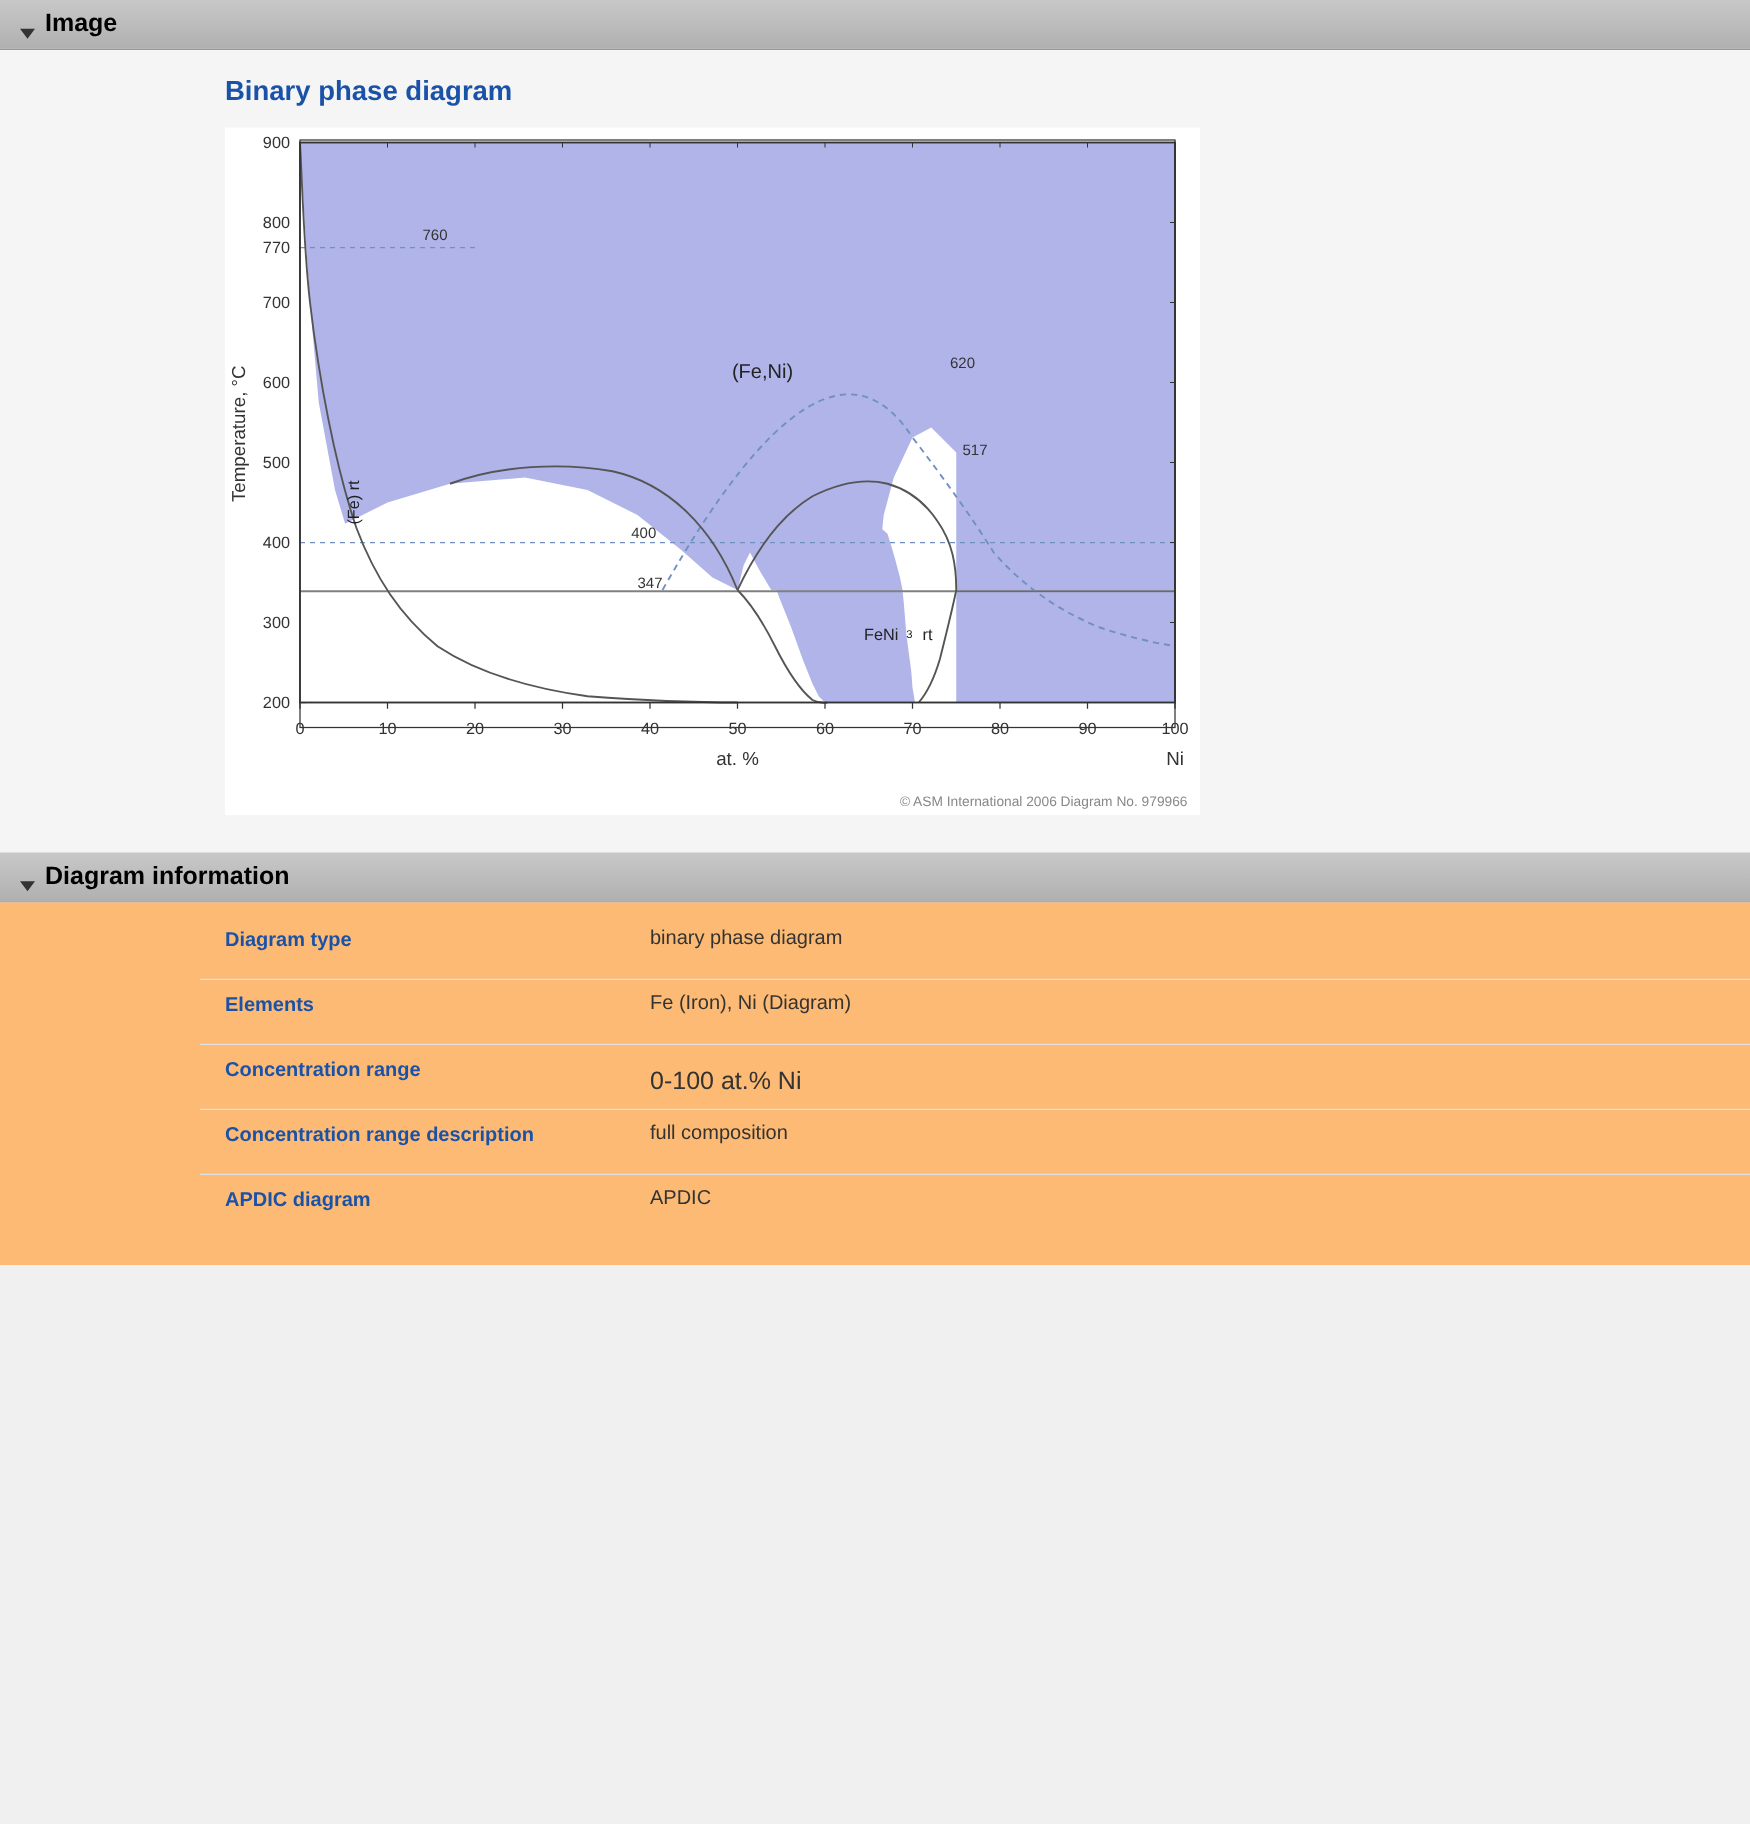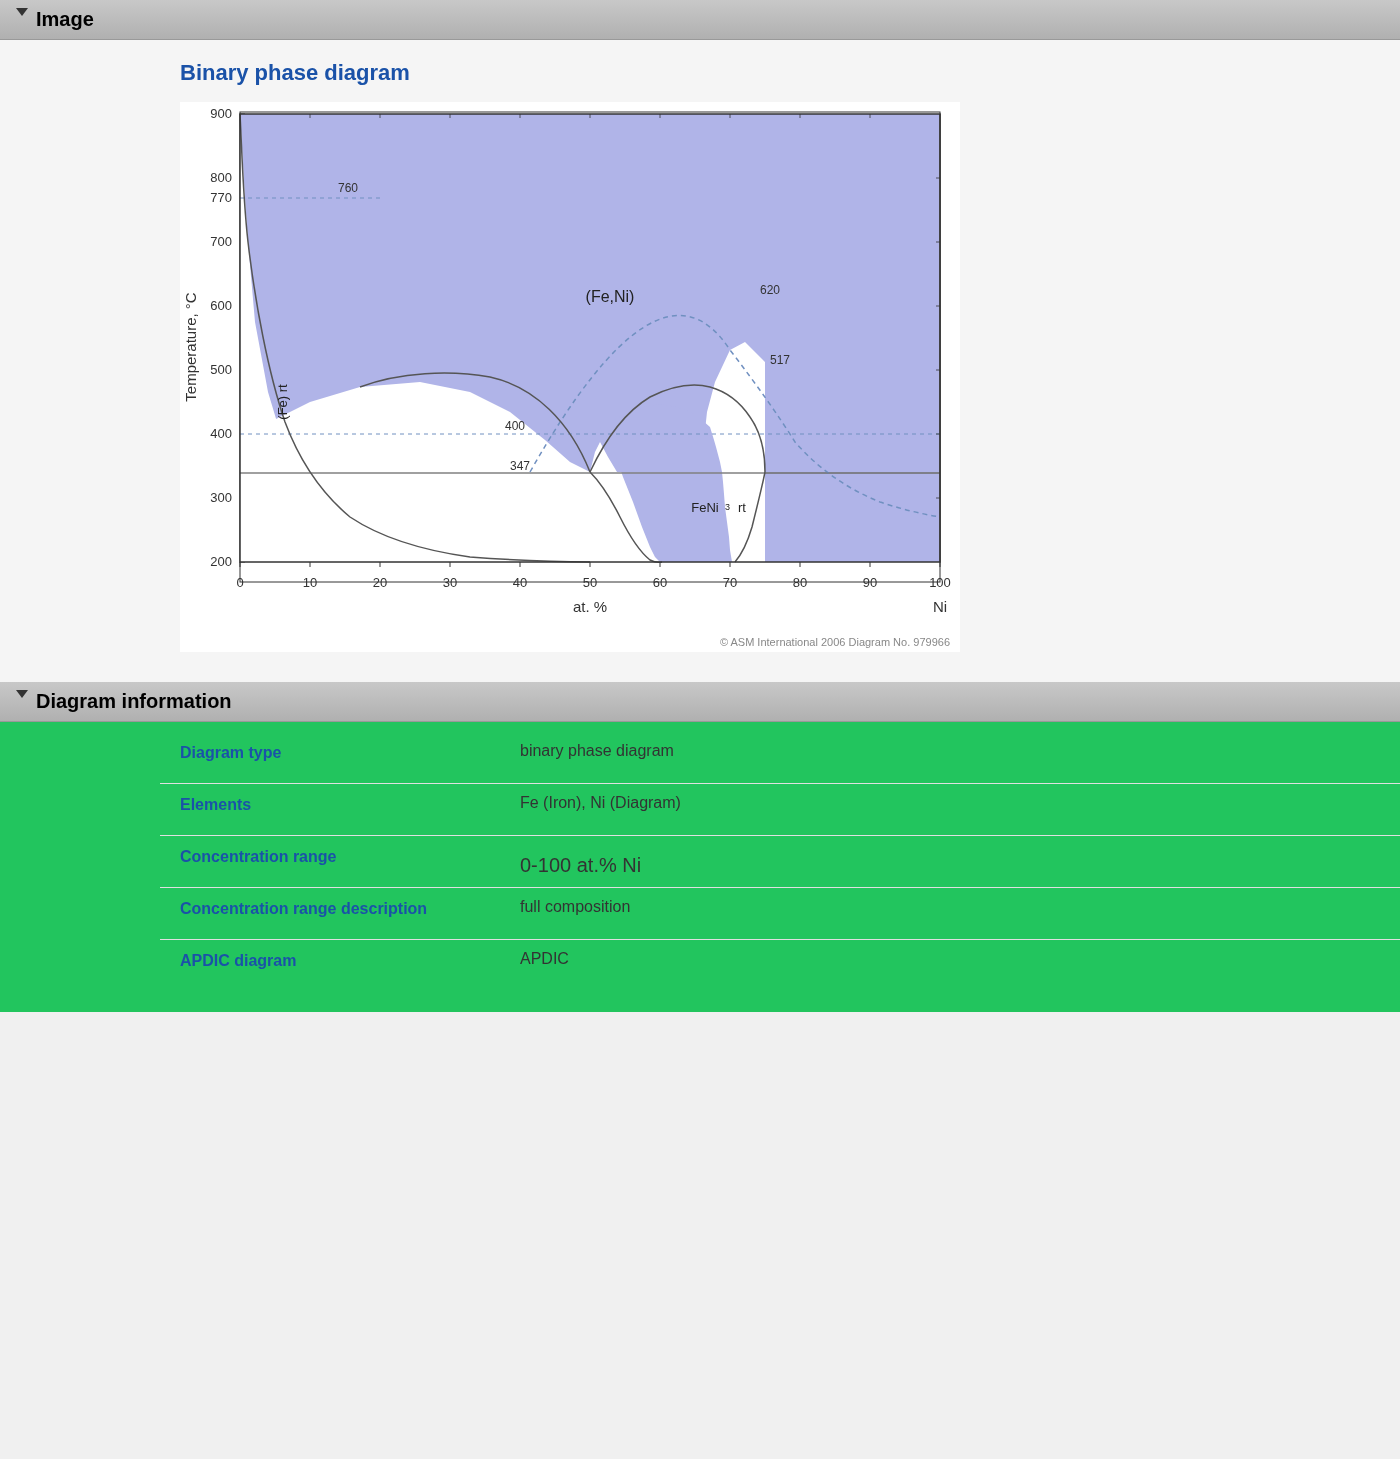--- a/index.html
+++ b/index.html
@@ -7,21 +7,21 @@
       font-family: Arial, sans-serif;
       background: #f0f0f0;
       width: 1400px;
       min-height: 1459px;
     }
 
     .section-header {
       background: linear-gradient(to bottom, #c8c8c8, #b0b0b0);
       padding: 8px 16px;
       display: flex;
-      align-items: flex-start;
+      align-items: flex-end;
       gap: 8px;
       border-bottom: 1px solid #999;
     }
 
     .section-header-title {
       font-size: 20px;
       font-weight: bold;
       color: #000;
     }
 
@@ -62,21 +62,21 @@
 
     .copyright-line {
       text-align: right;
       font-size: 11px;
       color: #888;
       padding: 4px 0;
       padding-right: 10px;
     }
 
     .diagram-info-section {
-      background: #22c55e;
+      background: #fdba74;
     }
 
     .info-table {
       padding: 10px 0 20px 160px;
     }
 
     .info-row {
       display: flex;
       align-items: flex-start;
       padding: 10px 20px;

